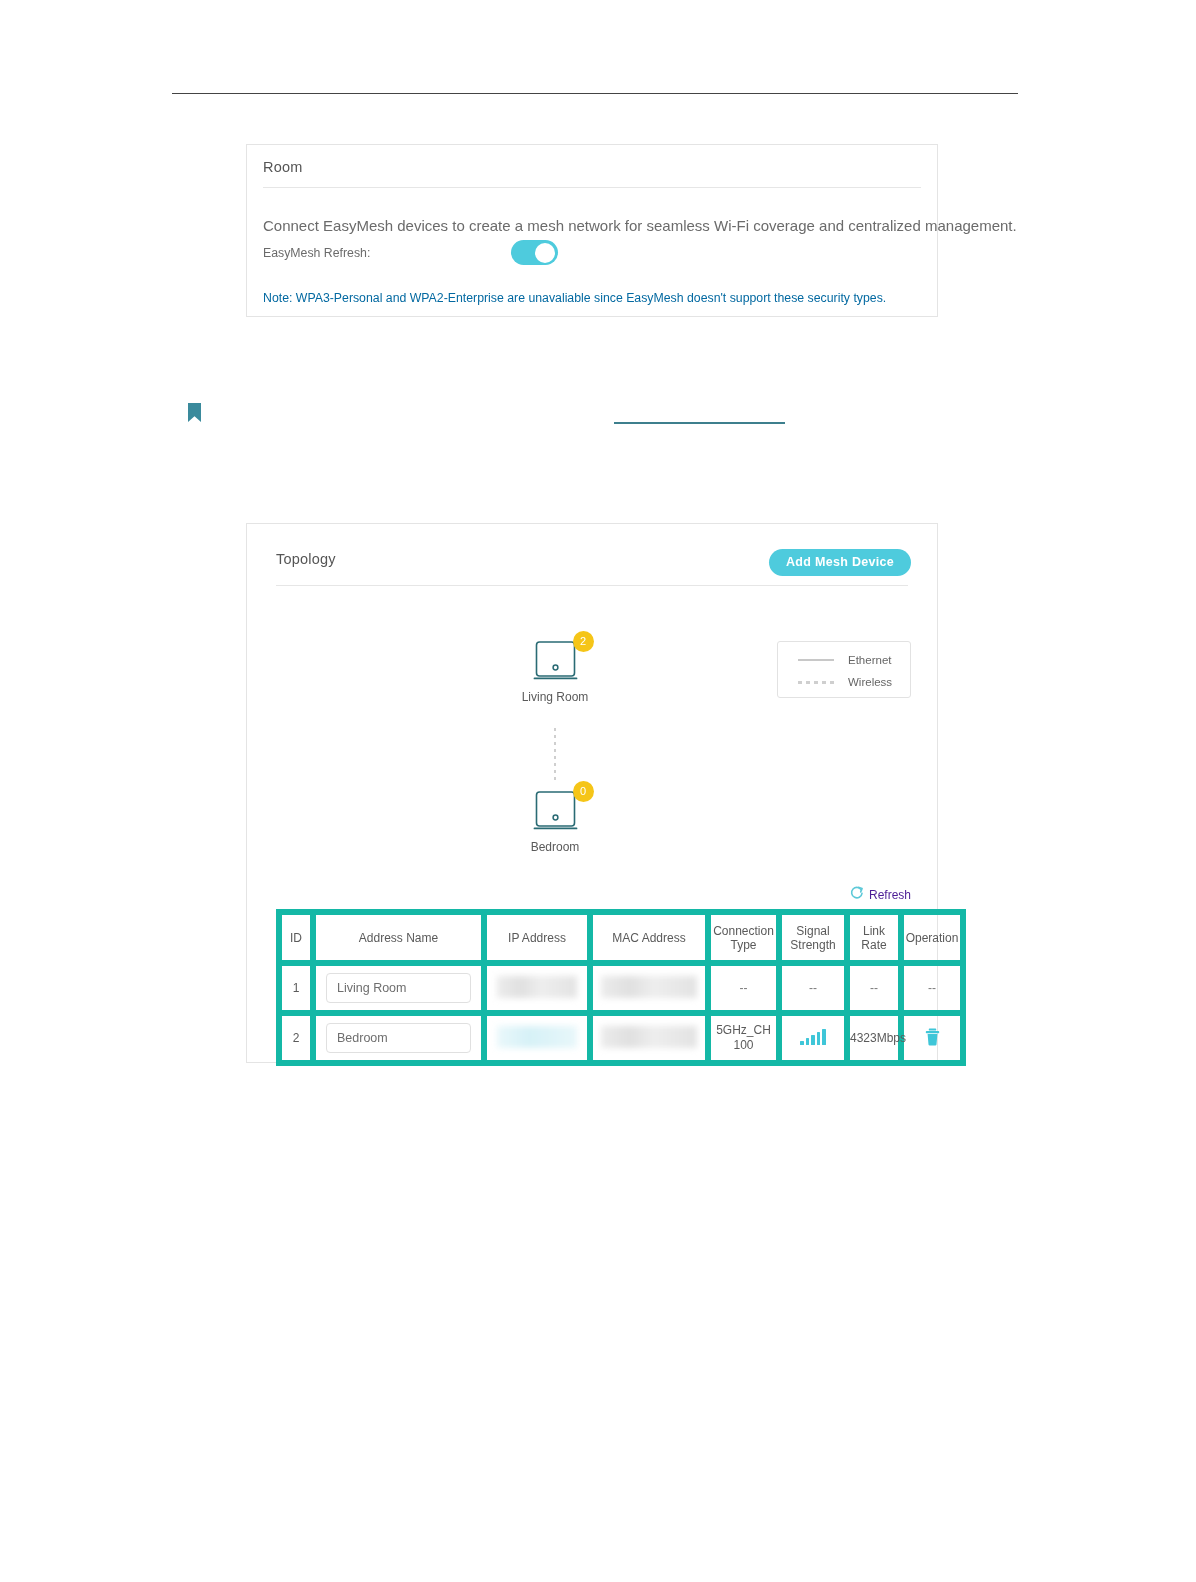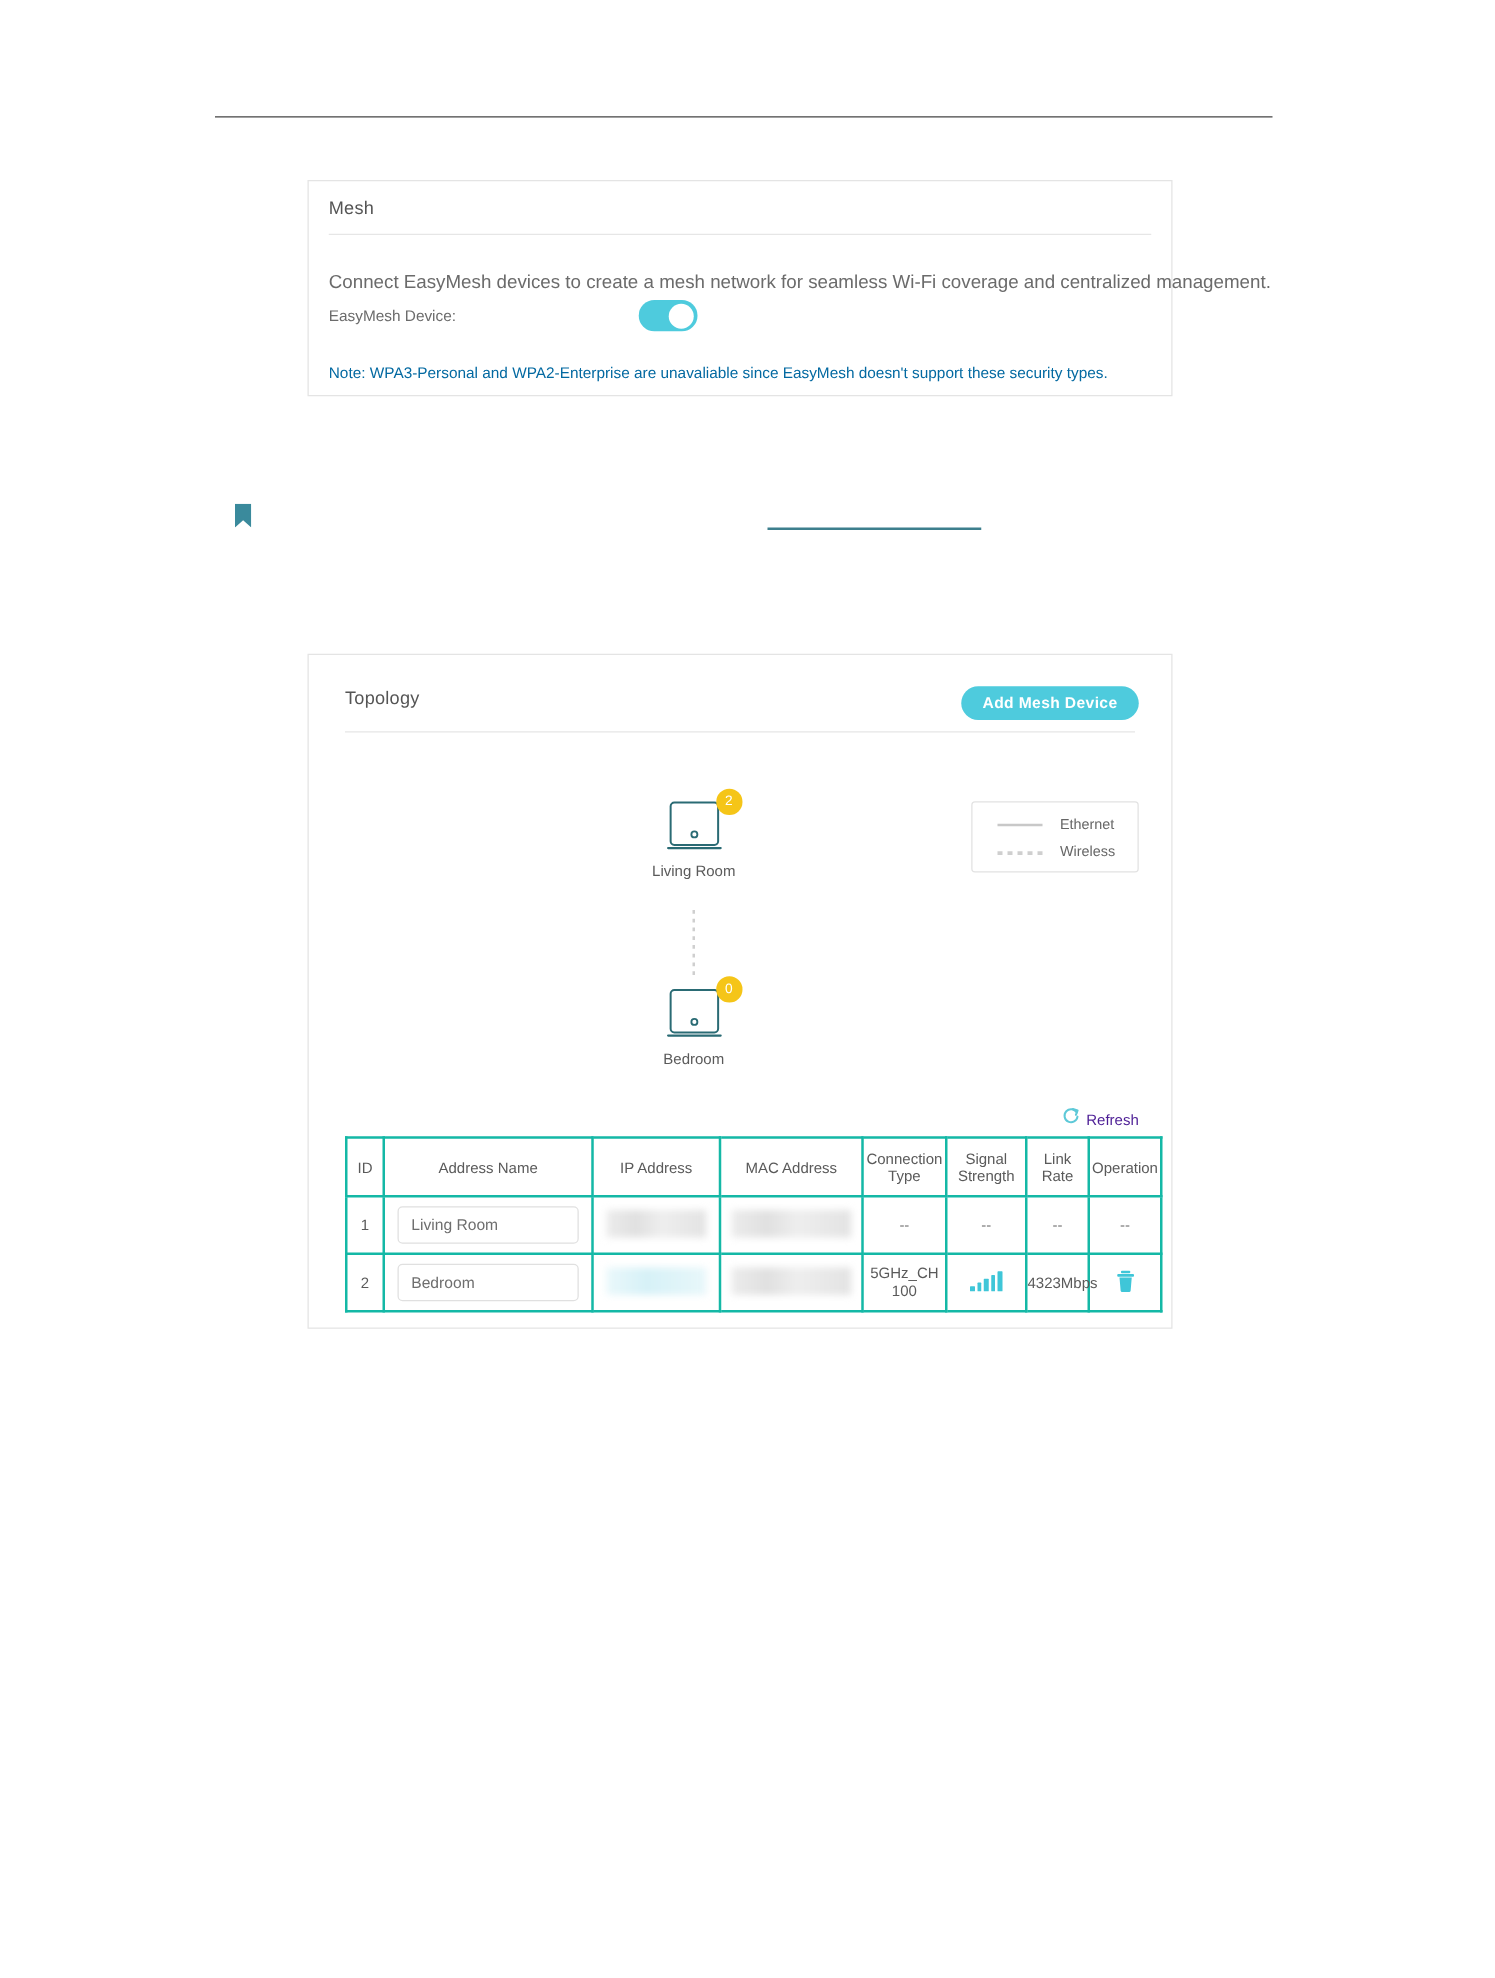--- a/index.html
+++ b/index.html
@@ -280,21 +280,21 @@
     position: absolute;
     left: 29px;
     top: 385px;
     width: 636px;
     border-collapse: collapse;
     table-layout: fixed;
     font-size: 12px;
     color: #5a5a5a;
   }
   #device-table th, #device-table td {
-    border: 2px solid #14b8a6;
+    border: 6px solid #14b8a6;
     text-align: center;
     vertical-align: middle;
     padding: 0;
     font-weight: normal;
   }
   #device-table thead th {
     height: 45px;
     line-height: 14px;
     color: #5a5a5a;
   }
@@ -367,26 +367,26 @@
     cursor: pointer;
     line-height: 0;
   }
 </style>
 </head>
 <body>
 
 <div class="page-rule"></div>
 
 <div class="card" id="mesh-card">
-  <div class="card-title">Mesh</div>
+  <div class="card-title">Room</div>
   <div class="card-divider"></div>
 
   <div id="mesh-desc">Connect EasyMesh devices to create a mesh network for seamless Wi-Fi coverage and centralized management.</div>
 
-  <div id="mesh-enable-label">EasyMesh Device:</div>
+  <div id="mesh-enable-label">EasyMesh Refresh:</div>
   <div class="toggle">
     <div class="knob"></div>
   </div>
 
   <div id="mesh-note">Note: WPA3-Personal and WPA2-Enterprise are unavaliable since EasyMesh doesn't support these security types.</div>
 </div>
 
 <div id="bookmark-icon">
   <svg width="13" height="19" viewBox="0 0 13 19">
     <path d="M0 0 H13 V19 L6.5 13.2 L0 19 Z" fill="#3a8a9c"></path>

